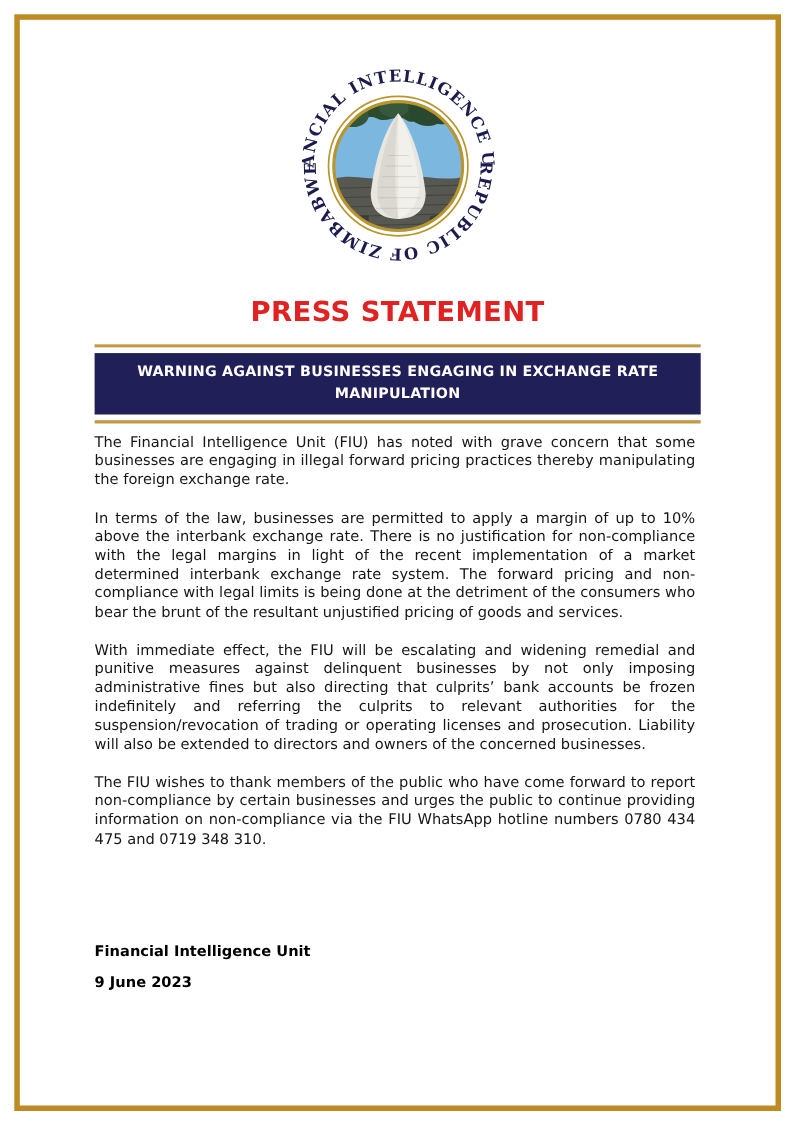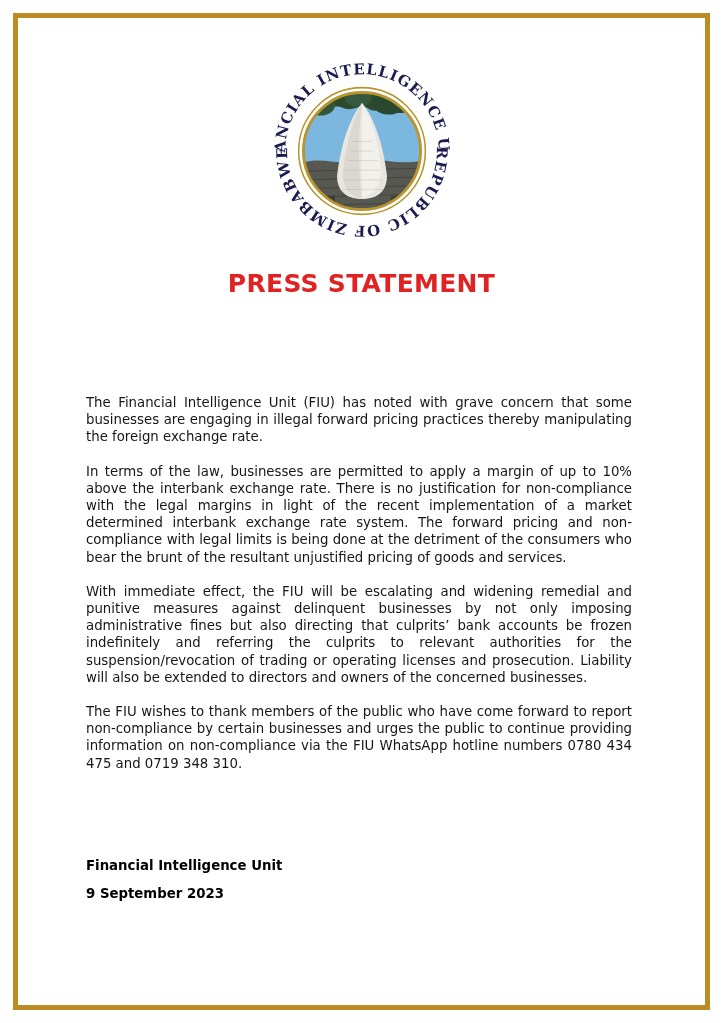--- a/index.html
+++ b/index.html
@@ -203,27 +203,34 @@
           <textPath href="#arcTop" startOffset="50%" text-anchor="middle">FINANCIAL INTELLIGENCE UNIT</textPath>
         </text>
         <text class="arc-text">
           <textPath href="#arcBottom" startOffset="50%" text-anchor="middle">REPUBLIC OF ZIMBABWE</textPath>
         </text>
       </svg>
     </div>
 
     <div id="press-title">PRESS STATEMENT</div>
 
+    <div id="banner-block">
+      <div class="banner-rule"></div>
+      <div class="banner-gap"></div>
+      <div id="banner-box">WARNING AGAINST BUSINESSES ENGAGING IN EXCHANGE RATE MANIPULATION</div>
+      <div class="banner-gap"></div>
+      <div class="banner-rule"></div>
+    </div>
 
     <div id="body-text">
       <p>The Financial Intelligence Unit (FIU) has noted with grave concern that some businesses are engaging in illegal forward pricing practices thereby manipulating the foreign exchange rate.</p>
       <p>In terms of the law, businesses are permitted to apply a margin of up to 10% above the interbank exchange rate. There is no justification for non-compliance with the legal margins in light of the recent implementation of a market determined interbank exchange rate system. The forward pricing and non-compliance with legal limits is being done at the detriment of the consumers who bear the brunt of the resultant unjustified pricing of goods and services.</p>
       <p>With immediate effect, the FIU will be escalating and widening remedial and punitive measures against delinquent businesses by not only imposing administrative fines but also directing that culprits’ bank accounts be frozen indefinitely and referring the culprits to relevant authorities for the suspension/revocation of trading or operating licenses and prosecution.  Liability will also be extended to directors and owners of the concerned businesses.</p>
       <p>The FIU wishes to thank members of the public who have come forward to report non-compliance by certain businesses and urges the public to continue providing information on non-compliance via the FIU WhatsApp hotline numbers 0780 434 475 and 0719 348 310.</p>
     </div>
 
     <div id="signature">
       <span class="sig-line">Financial Intelligence Unit</span>
-      <span class="sig-line">9 September 2023</span>
+      <span class="sig-line">9 June 2023</span>
     </div>
 
   </div>
 </div>
 
 </body></html>

